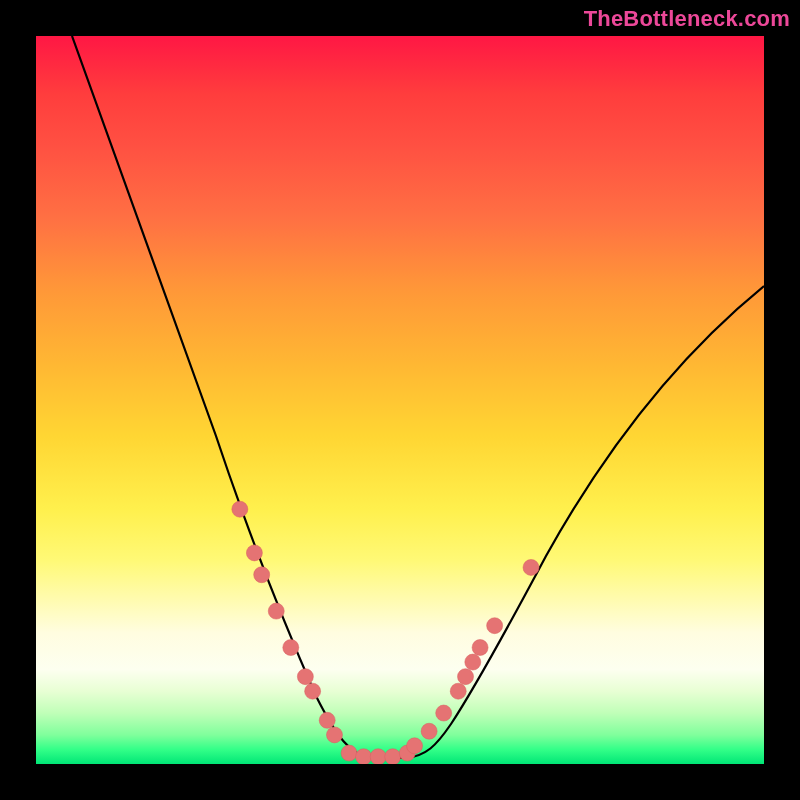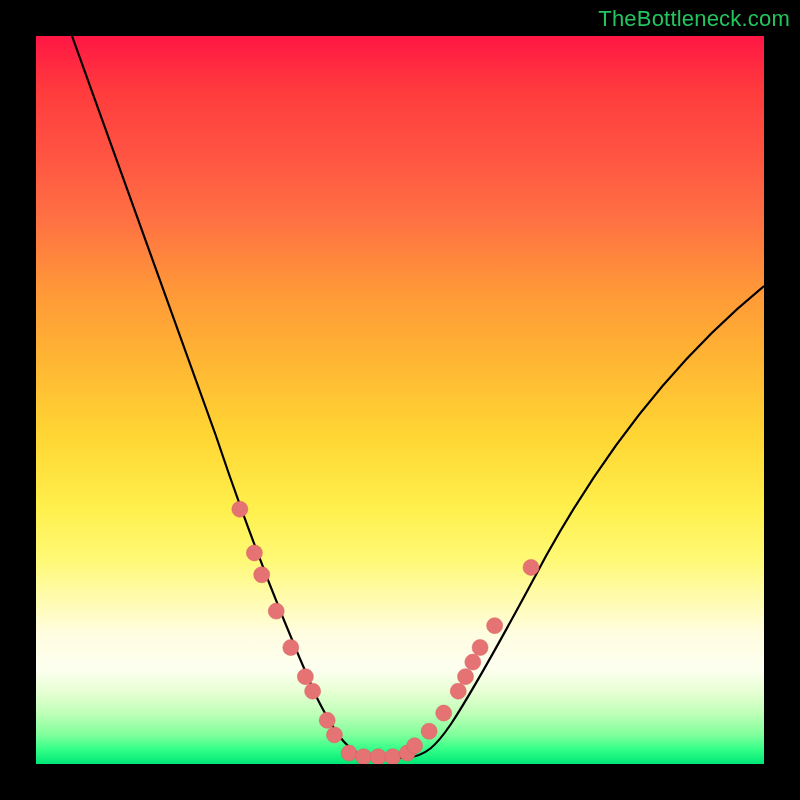--- a/index.html
+++ b/index.html
@@ -42,22 +42,22 @@
       #33ff88 98%,
       #00e676 100%
     );
   }
   .watermark {
     position: absolute;
     top: 6px;
     right: 10px;
     font-family: Arial, Helvetica, sans-serif;
     font-size: 22px;
-    font-weight: 400;
-    color: #22c55e;
+    font-weight: 700;
+    color: #ec4899;
     letter-spacing: 0.2px;
   }
   svg.curve {
     position: absolute;
     top: 0;
     left: 0;
     width: 728px;
     height: 728px;
   }
   .dot {

